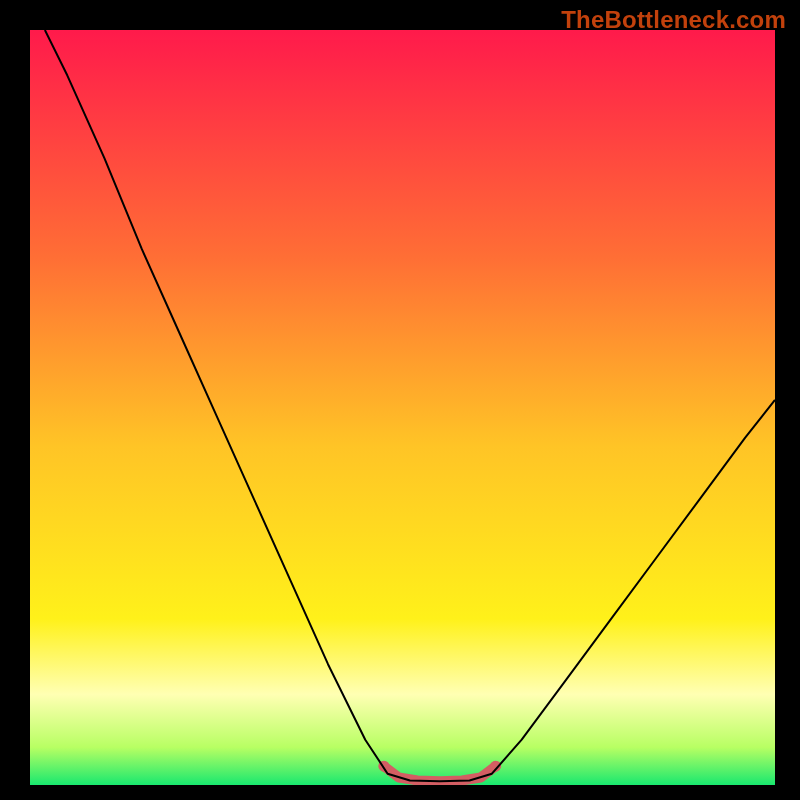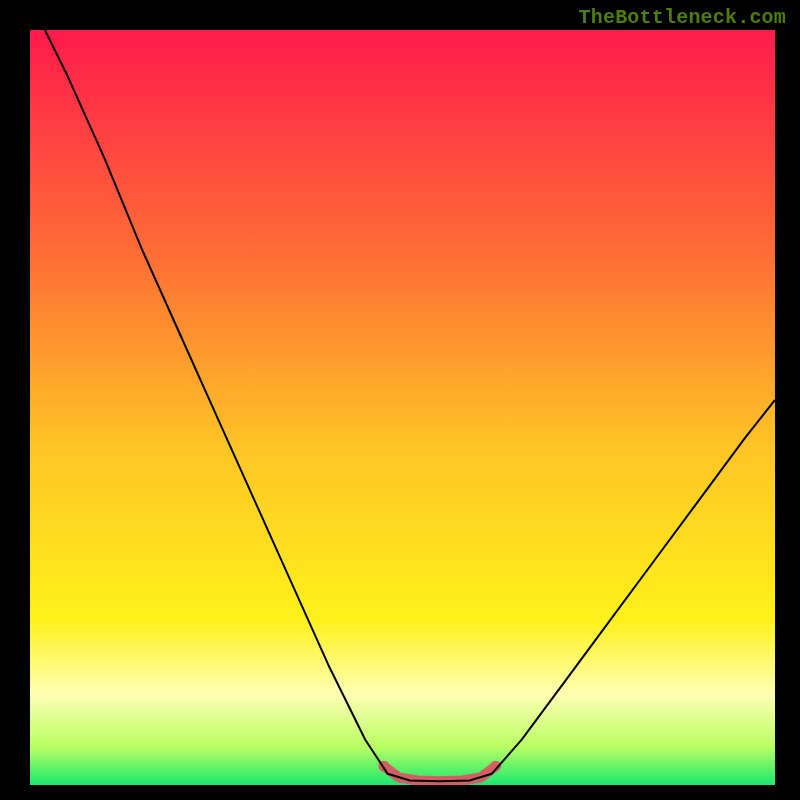--- a/index.html
+++ b/index.html
@@ -18,24 +18,24 @@
     height: 800px;
     background: #000;
   }
   .plot {
     position: absolute;
   }
   .watermark {
     position: absolute;
     top: 6px;
     right: 14px;
-    font-family: Liberation Mono, monospace;
-    font-size: 20px;
+    font-family: Liberation Sans, sans-serif;
+    font-size: 24px;
     font-weight: 600;
-    color: #4d7c0f;
+    color: #c2410c;
     letter-spacing: 0.2px;
   }
   svg { display: block; }
 </style>
 </head>
 <body>
 
 <div class="frame">
   <div class="plot" style="left: 30px; top: 30px; width: 745px; height: 755px;">
     <svg id="plot-svg" width="745" height="755" viewBox="0 0 745 755">

